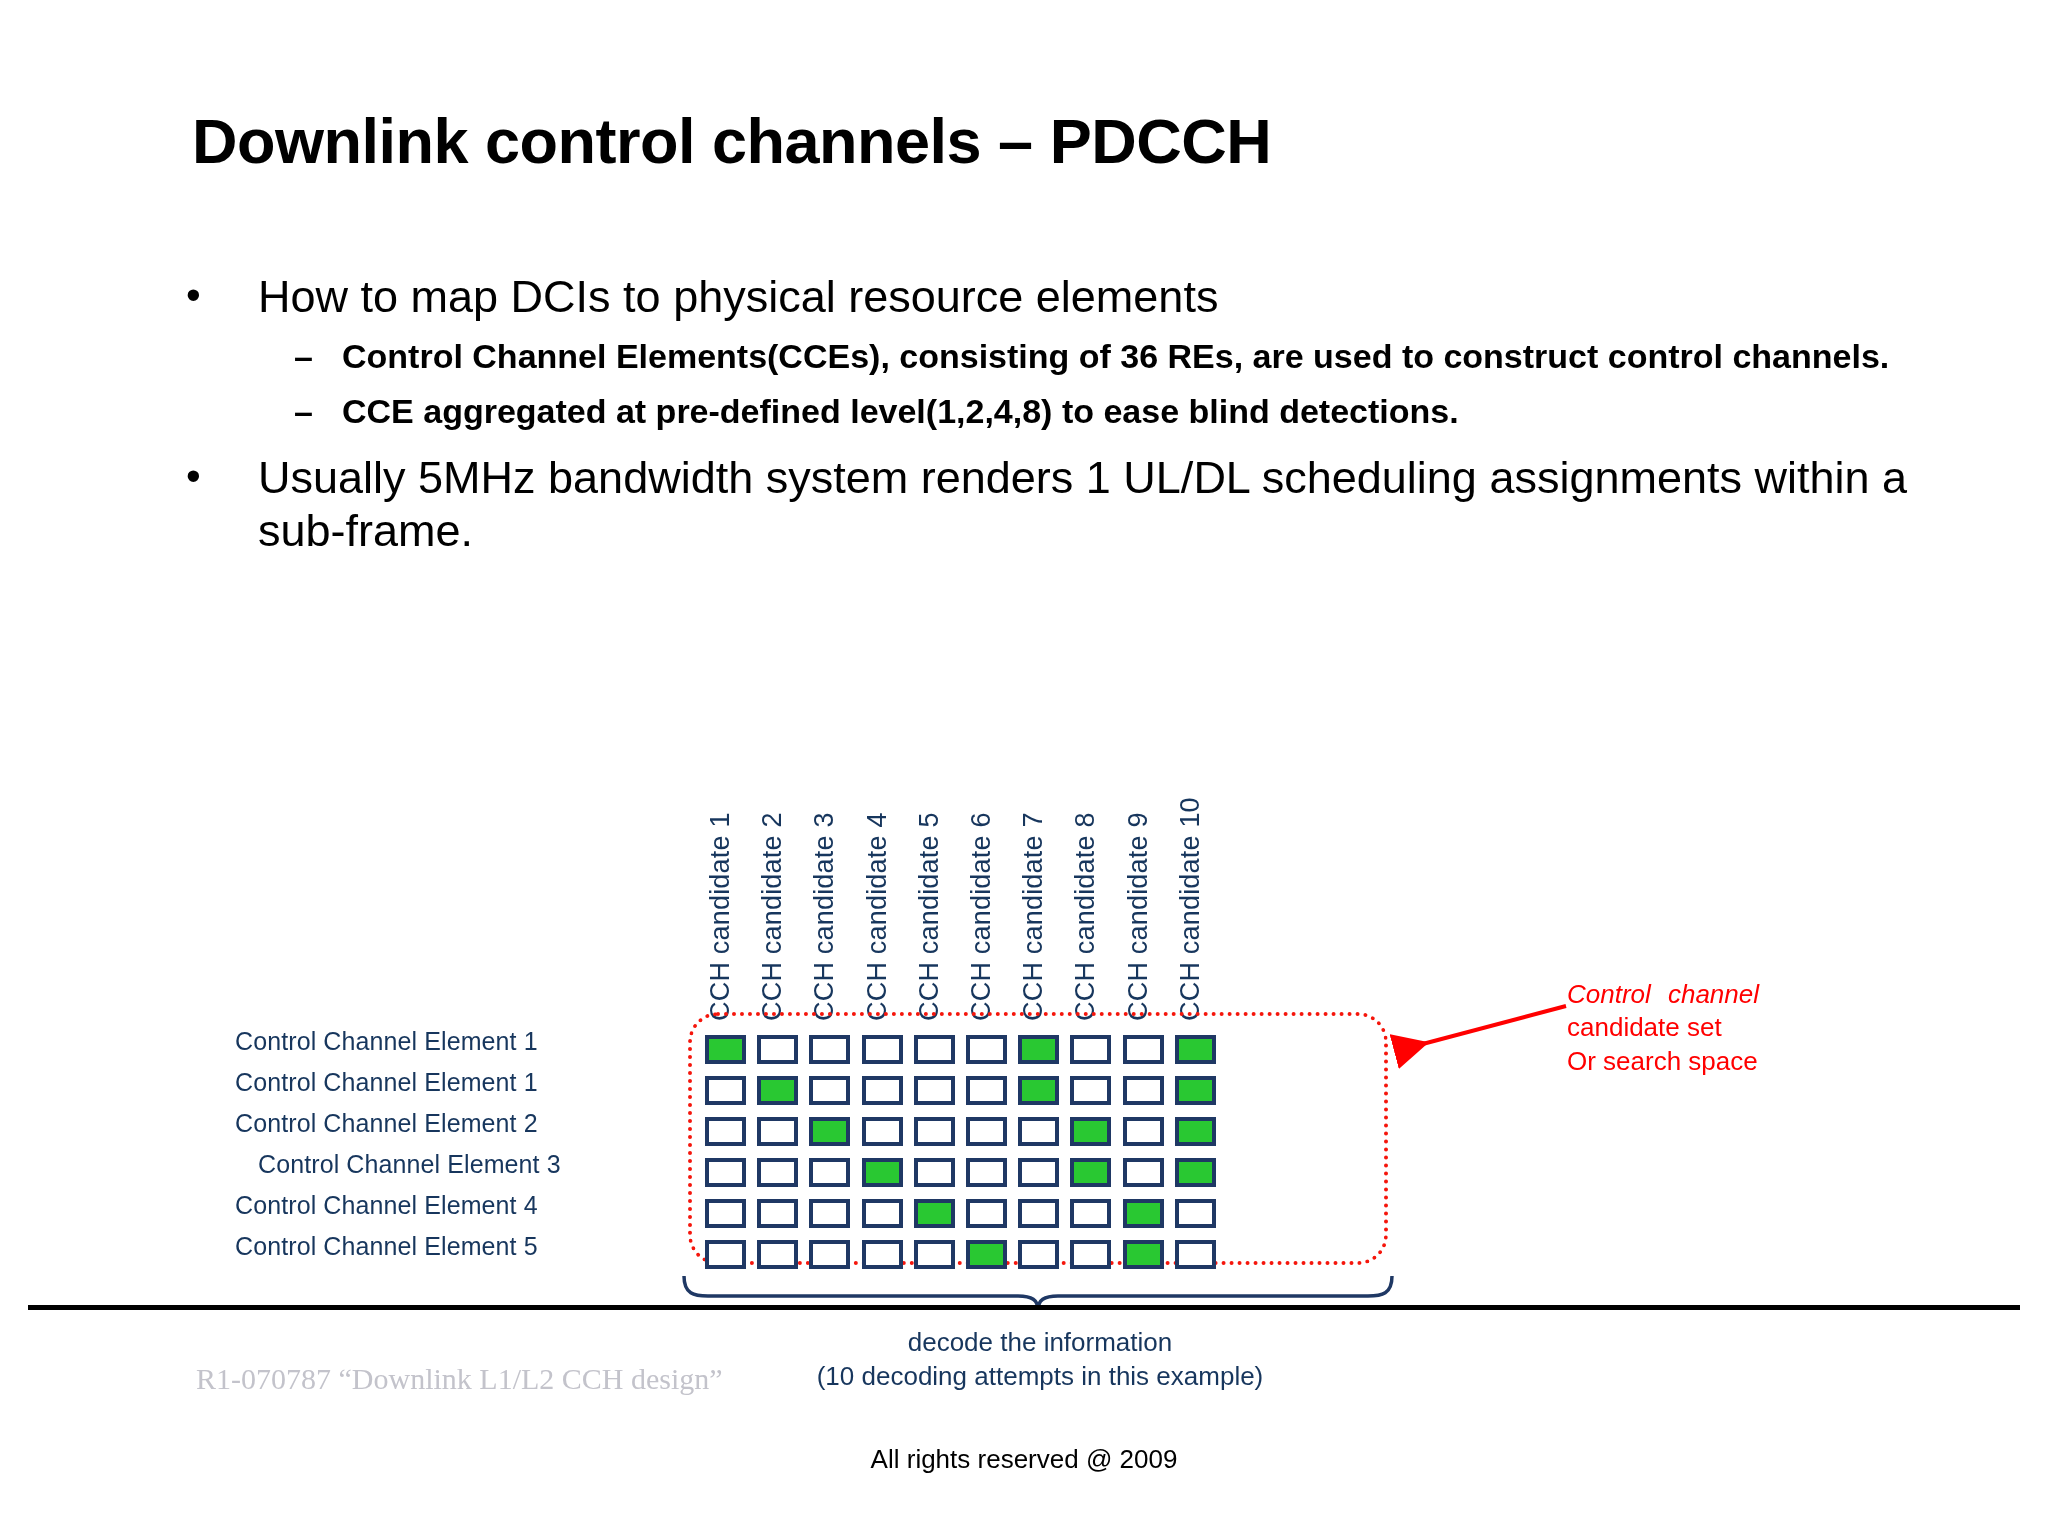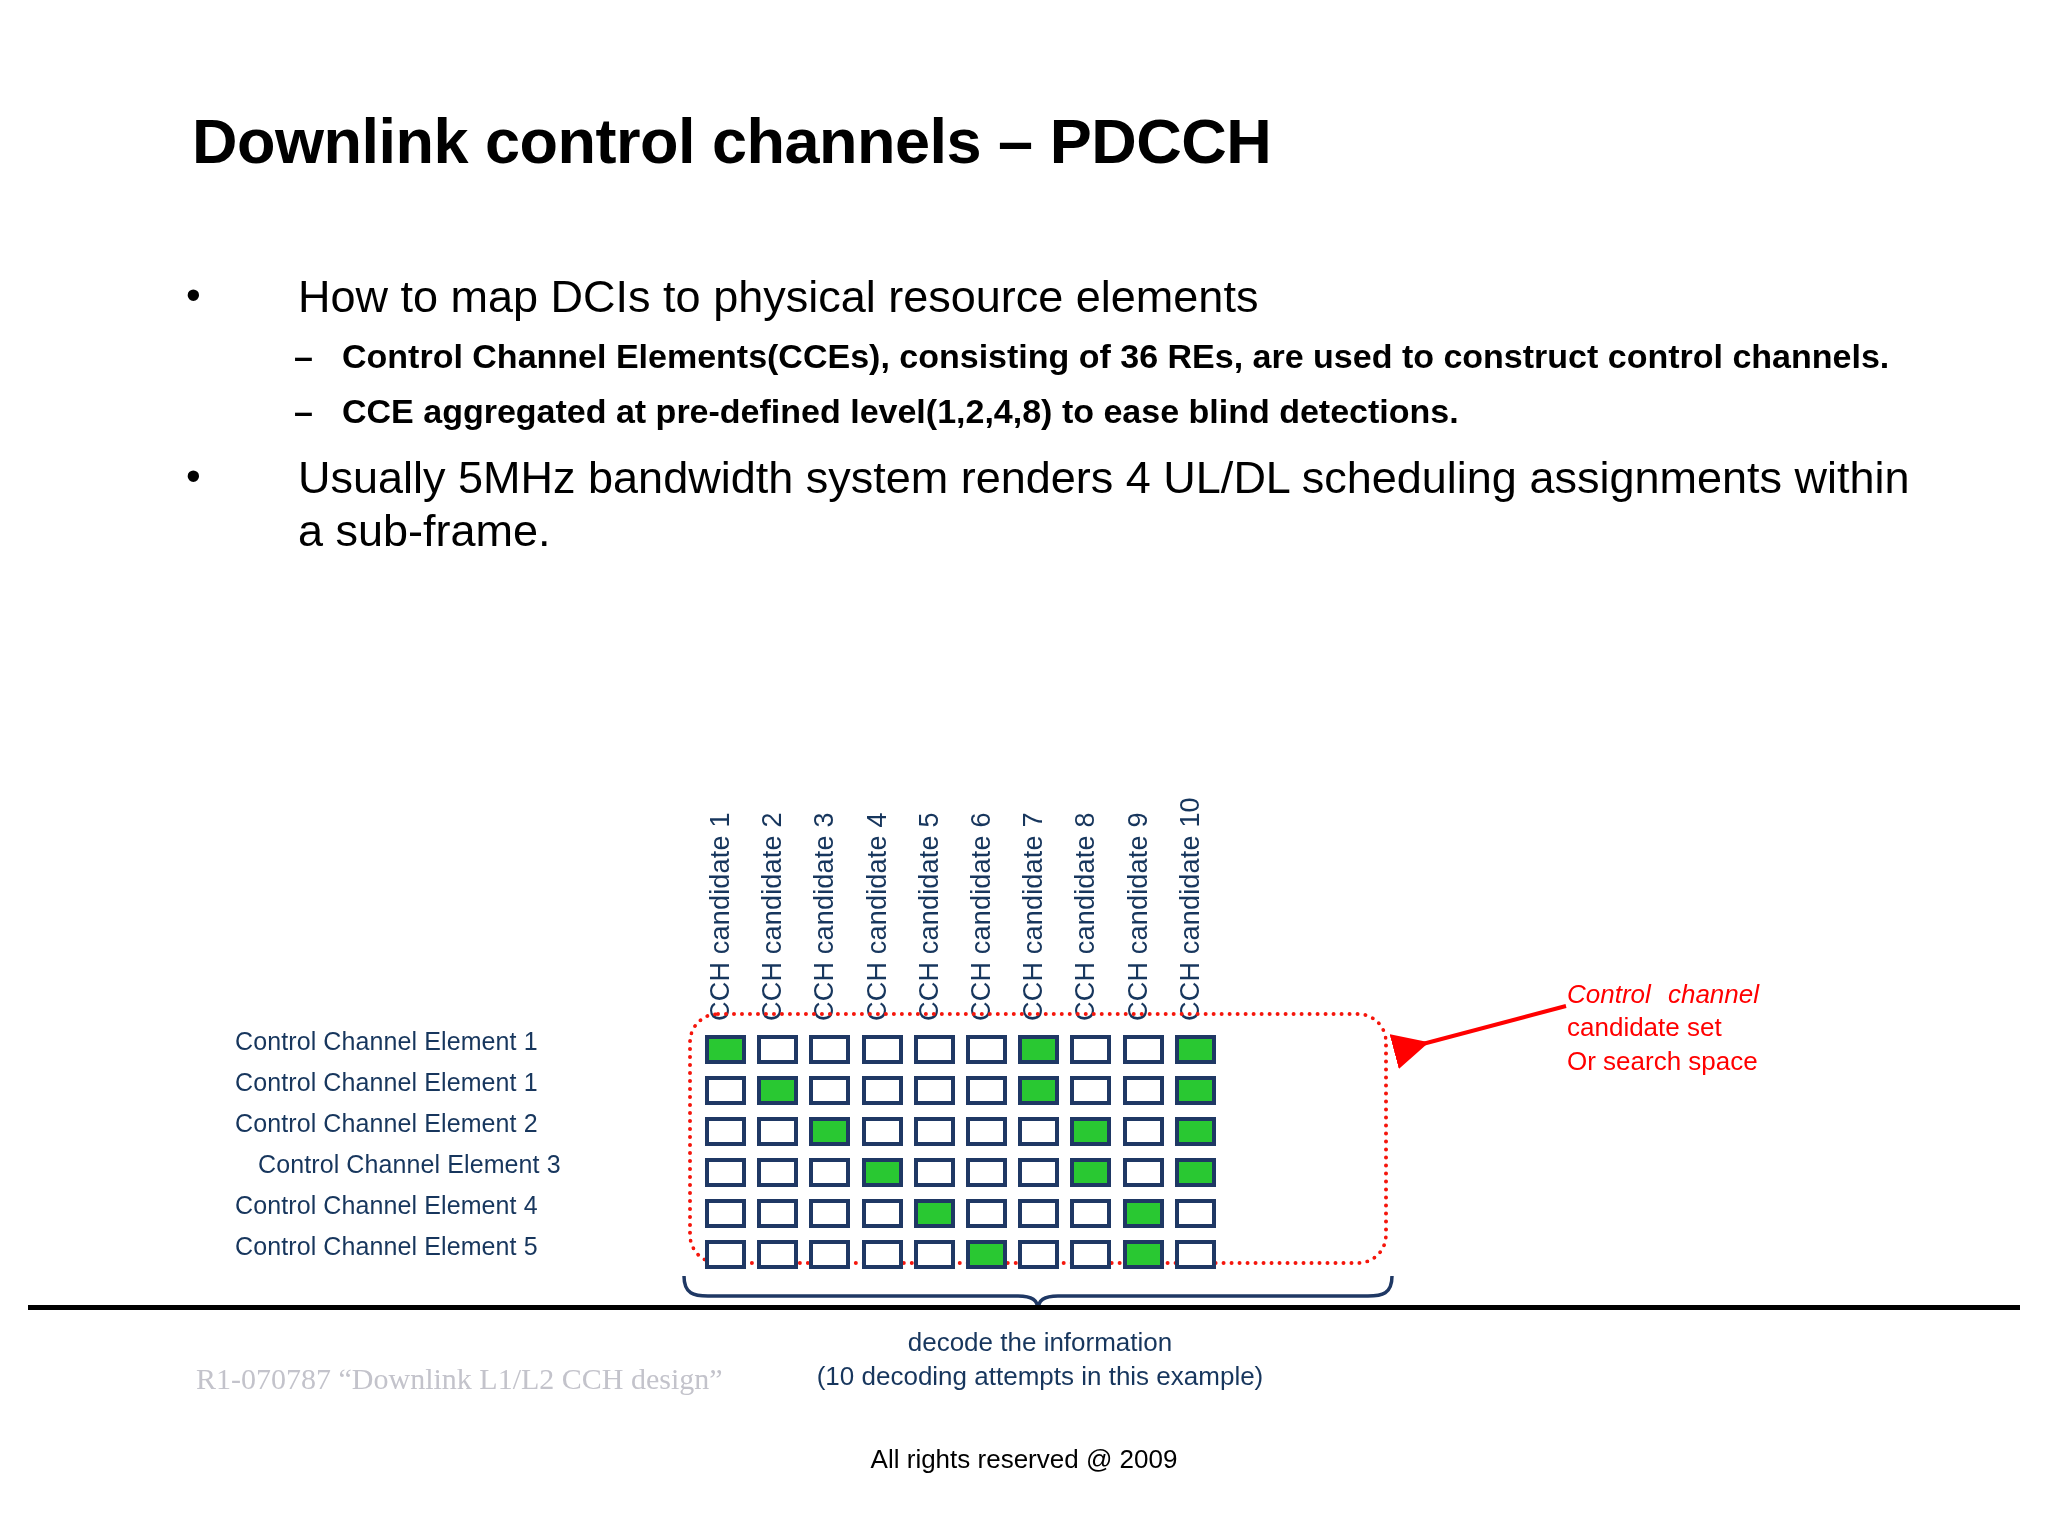--- a/index.html
+++ b/index.html
@@ -40,21 +40,21 @@
     line-height:1.18;
     margin-bottom:4px;
   }
   .bullet-l1 .mark{
     width:72px;
     flex:0 0 72px;
     text-align:left;
     font-size:42px;
     line-height:1.2;
   }
-  .bullet-l1 .txt{flex:1 1 auto;margin-left:40px;}
+  .bullet-l1 .txt{flex:1 1 auto;}
 
   .bullet-l2{
     position:relative;
     display:flex;
     align-items:flex-start;
     font-size:34px;
     font-weight:bold;
     color:#000000;
     line-height:1.26;
     margin:12px 0 12px 0;
@@ -180,21 +180,21 @@
       <span class="txt">Control Channel Elements(CCEs), consisting of 36 REs, are used to construct control channels.</span>
     </div>
     <div class="bullet-l2">
       <span class="mark">–</span>
       <span class="txt">CCE aggregated at pre-defined level(1,2,4,8) to ease blind detections.</span>
     </div>
   </div>
 
   <div class="bullet-l1">
     <span class="mark">•</span>
-    <span class="txt">Usually 5MHz bandwidth system renders 4 UL/DL scheduling assignments within a sub-frame.</span>
+    <span class="txt">Usually 5MHz bandwidth system renders 1 UL/DL scheduling assignments within a sub-frame.</span>
   </div>
 
 </div>
 
 <div id="diagram">
 
   <div id="col-labels">
       <div class="col-label" style="left: 736px; top: 990px;">CCH candidate 1</div>
       <div class="col-label" style="left: 788.2px; top: 990px;">CCH candidate 2</div>
       <div class="col-label" style="left: 840.4px; top: 990px;">CCH candidate 3</div>

